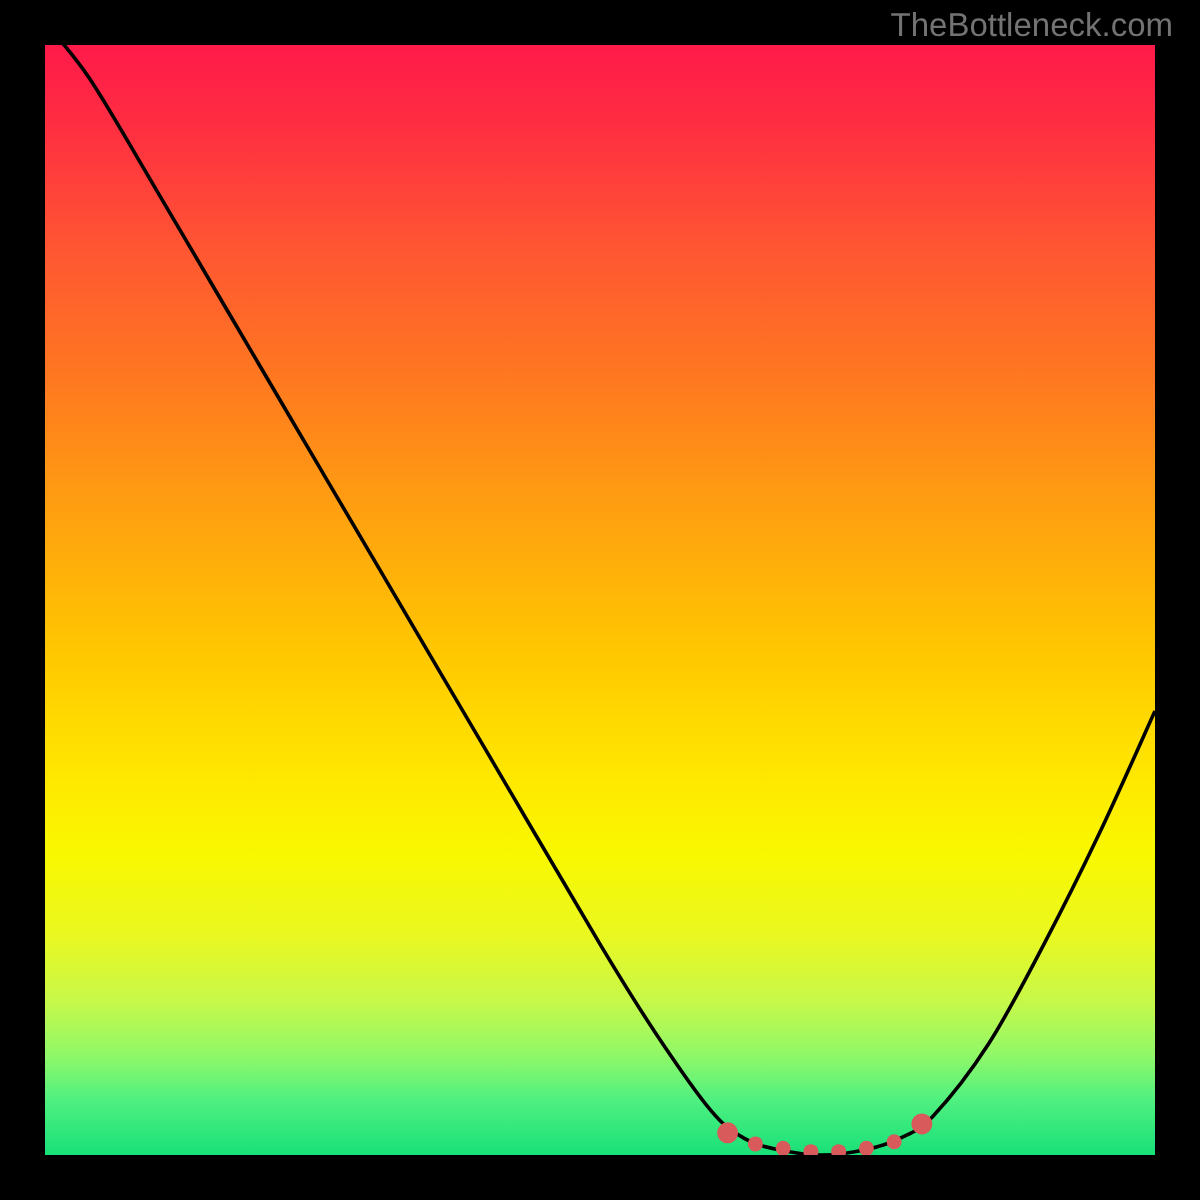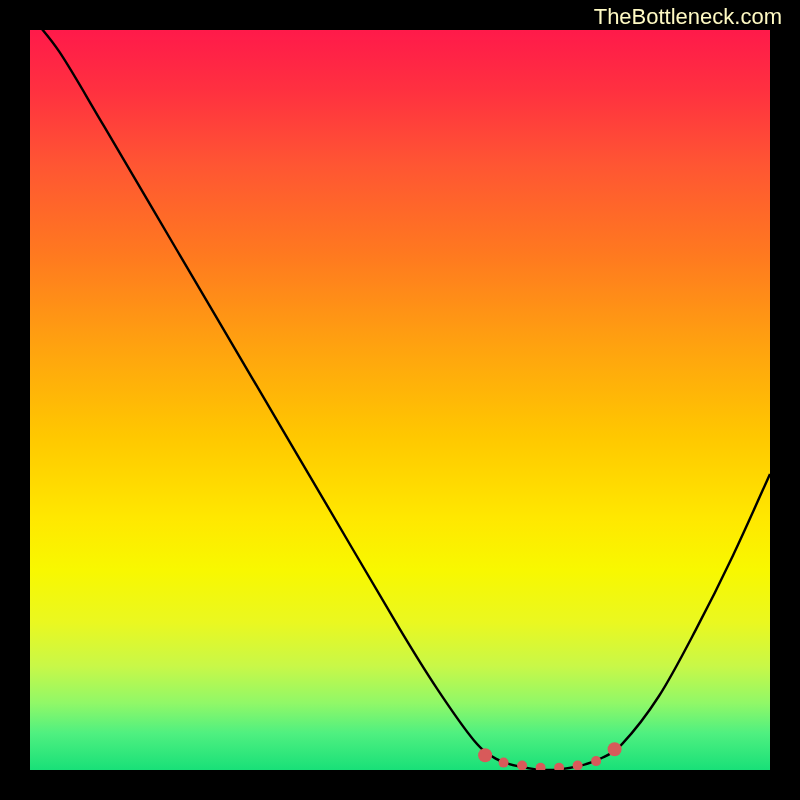--- a/index.html
+++ b/index.html
@@ -8,21 +8,21 @@
     height: 800px;
     background: #000;
     position: relative;
     overflow: hidden;
     font-family: Arial, sans-serif;
   }
   .watermark {
     position: absolute;
     top: 4px;
     right: 18px;
-    color: #fef9c3;
+    color: #737373;
     font-size: 22px;
     font-weight: normal;
     z-index: 10;
   }
   .plot-area {
     position: absolute;
     left: 30px;
     top: 30px;
     width: 740px;
     height: 740px;

